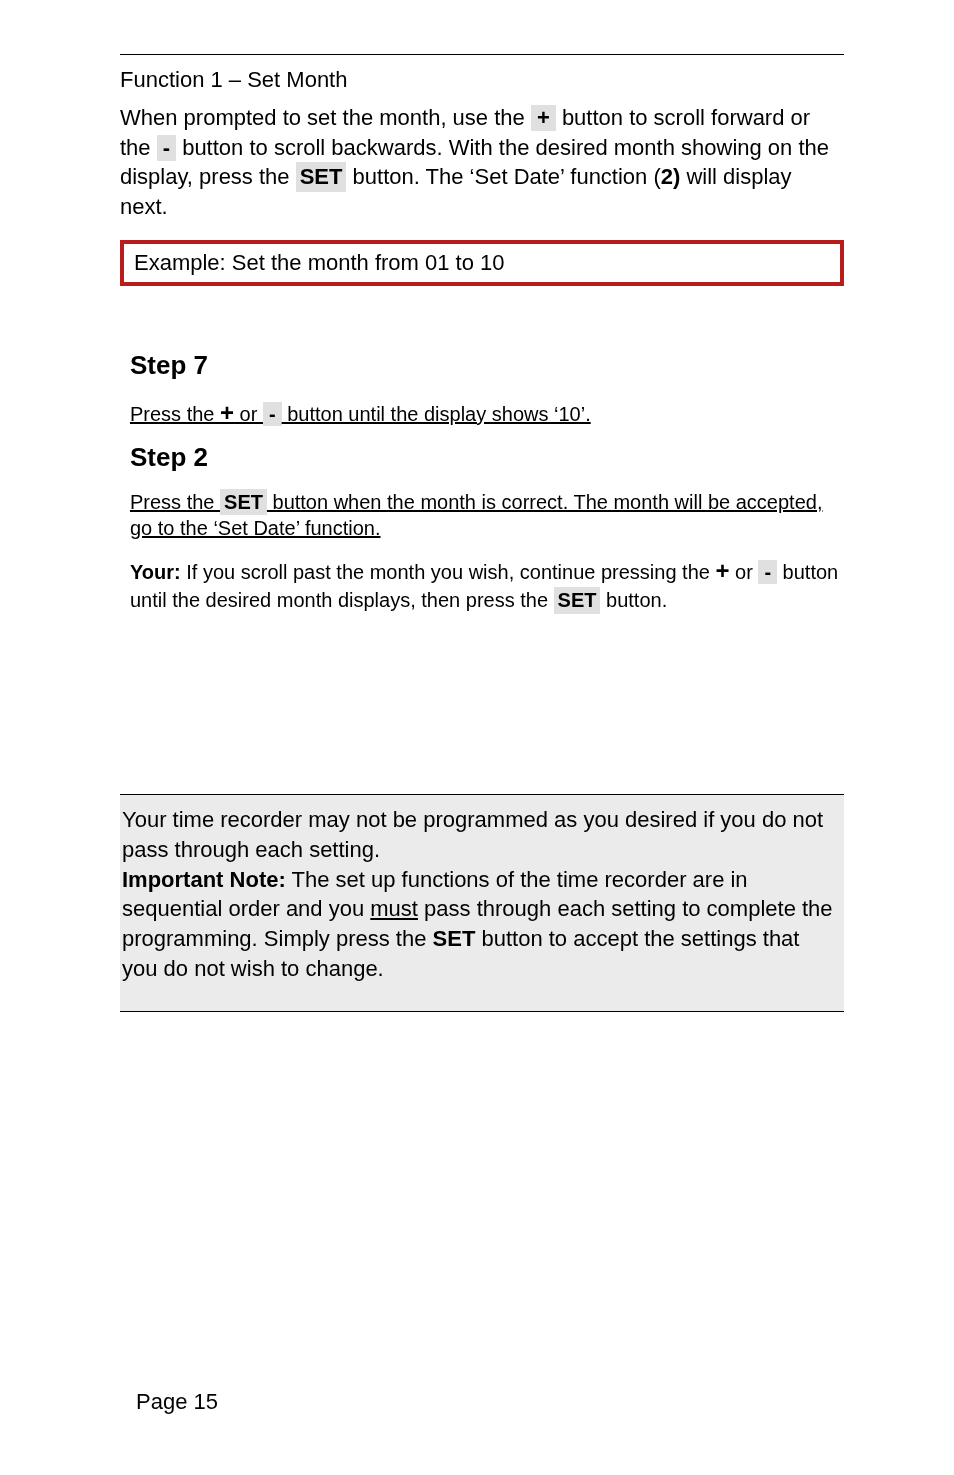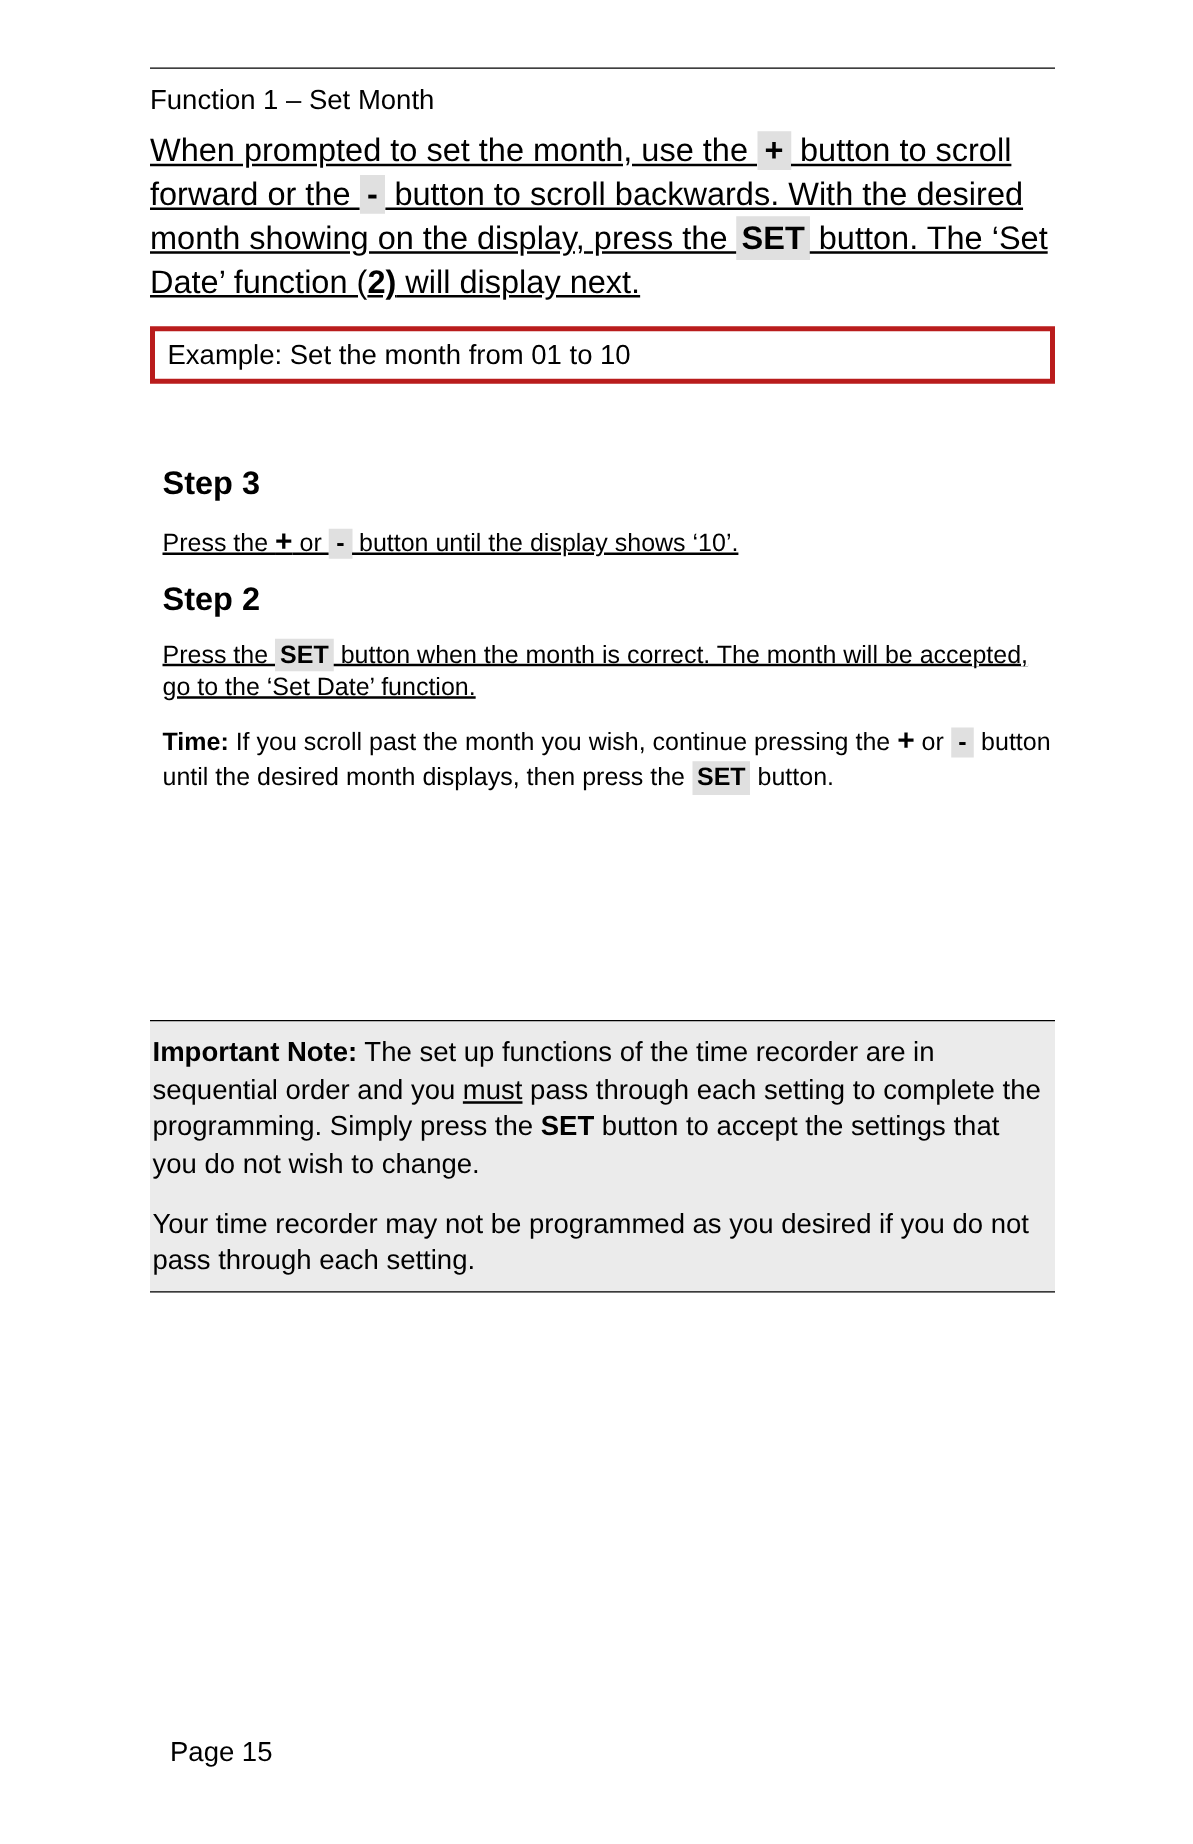--- a/index.html
+++ b/index.html
@@ -24,24 +24,23 @@
     border: none;
     border-top: 1px solid #000;
     margin: 6px 0 12px 0;
   }
   .subheading {
     font-size: 22px;
     font-weight: normal;
     margin: 0 0 10px 0;
   }
   .para {
-    font-size: 26px;
+    font-size: 22px;
     line-height: 1.35;
     margin: 0 0 14px 0;
-    text-decoration: underline;
   }
   .btn-box {
     display: inline-block;
     background: #e0e0e0;
     padding: 0 6px;
     line-height: 1.2;
     vertical-align: baseline;
     font-weight: bold;
   }
   .set-box {
@@ -117,38 +116,38 @@
   <p class="para">
     <span>When prompted to set the month, use the </span><span class="btn-box">+</span><span> button to scroll forward or the </span><span class="btn-box">-</span><span> button to scroll backwards. With the desired month showing on the display, press the </span><span class="set-box">SET</span><span> button. The ‘Set Date’ function (</span><b>2)</b><span> will display next.</span>
   </p>
 
   <div class="example-box">Example: Set the month from 01 to 10</div>
 
   <div class="columns">
 
 
     <div class="right-col">
-      <div class="step-title">Step 3</div>
+      <div class="step-title">Step 7</div>
       <p class="step-body">
         <span>Press the </span><span class="plus-heavy">+</span><span> or </span><span class="btn-box">-</span><span> button until the display shows ‘10’.</span>
       </p>
 
       <div class="step-title">Step 2</div>
       <p class="step-body">
         <span>Press the </span><span class="set-box">SET</span><span> button when the month is correct. The month will be accepted, go to the ‘Set Date’ function.</span>
       </p>
 
       <p class="note-body">
-        <b>Time:</b><span> If you scroll past the month you wish, continue pressing the </span><span class="plus-heavy">+</span><span> or </span><span class="btn-box">-</span><span> button until the desired month displays, then press the </span><span class="set-box">SET</span><span> button.</span>
+        <b>Your:</b><span> If you scroll past the month you wish, continue pressing the </span><span class="plus-heavy">+</span><span> or </span><span class="btn-box">-</span><span> button until the desired month displays, then press the </span><span class="set-box">SET</span><span> button.</span>
       </p>
     </div>
   </div>
 
   <div class="important-box">
+    <p style="margin:0;">Your time recorder may not be programmed as you desired if you do not pass through each setting.</p>
     <p style="margin:0 0 18px 0;">
       <b>Important Note:</b><span> The set up functions of the time recorder are in sequential order and you </span><span class="u">must</span><span> pass through each setting to complete the programming. Simply press the </span><b>SET</b><span> button to accept the settings that you do not wish to change.</span>
     </p>
-    <p style="margin:0;">Your time recorder may not be programmed as you desired if you do not pass through each setting.</p>
   </div>
 
   <div class="footer">Page 15</div>
 
 </div>
 
 </body></html>

